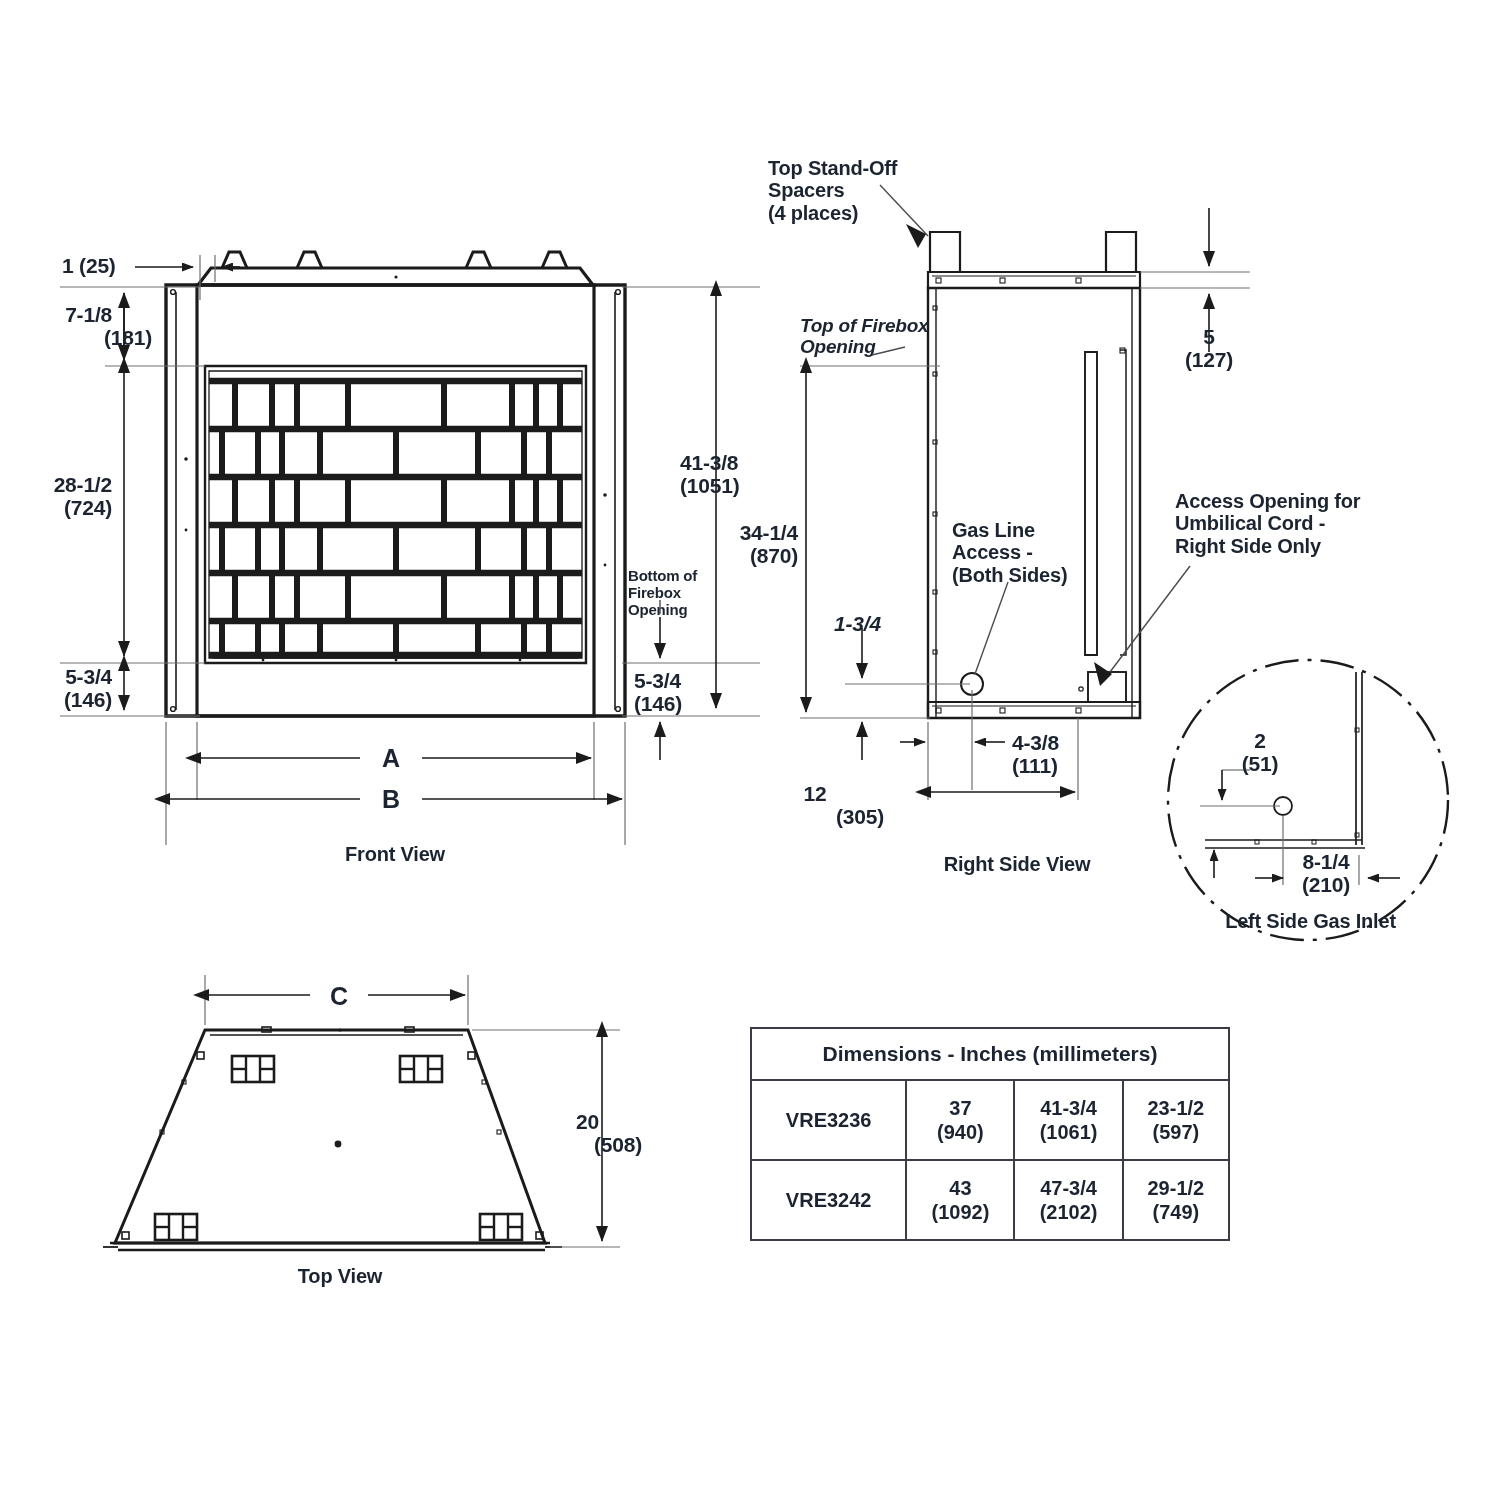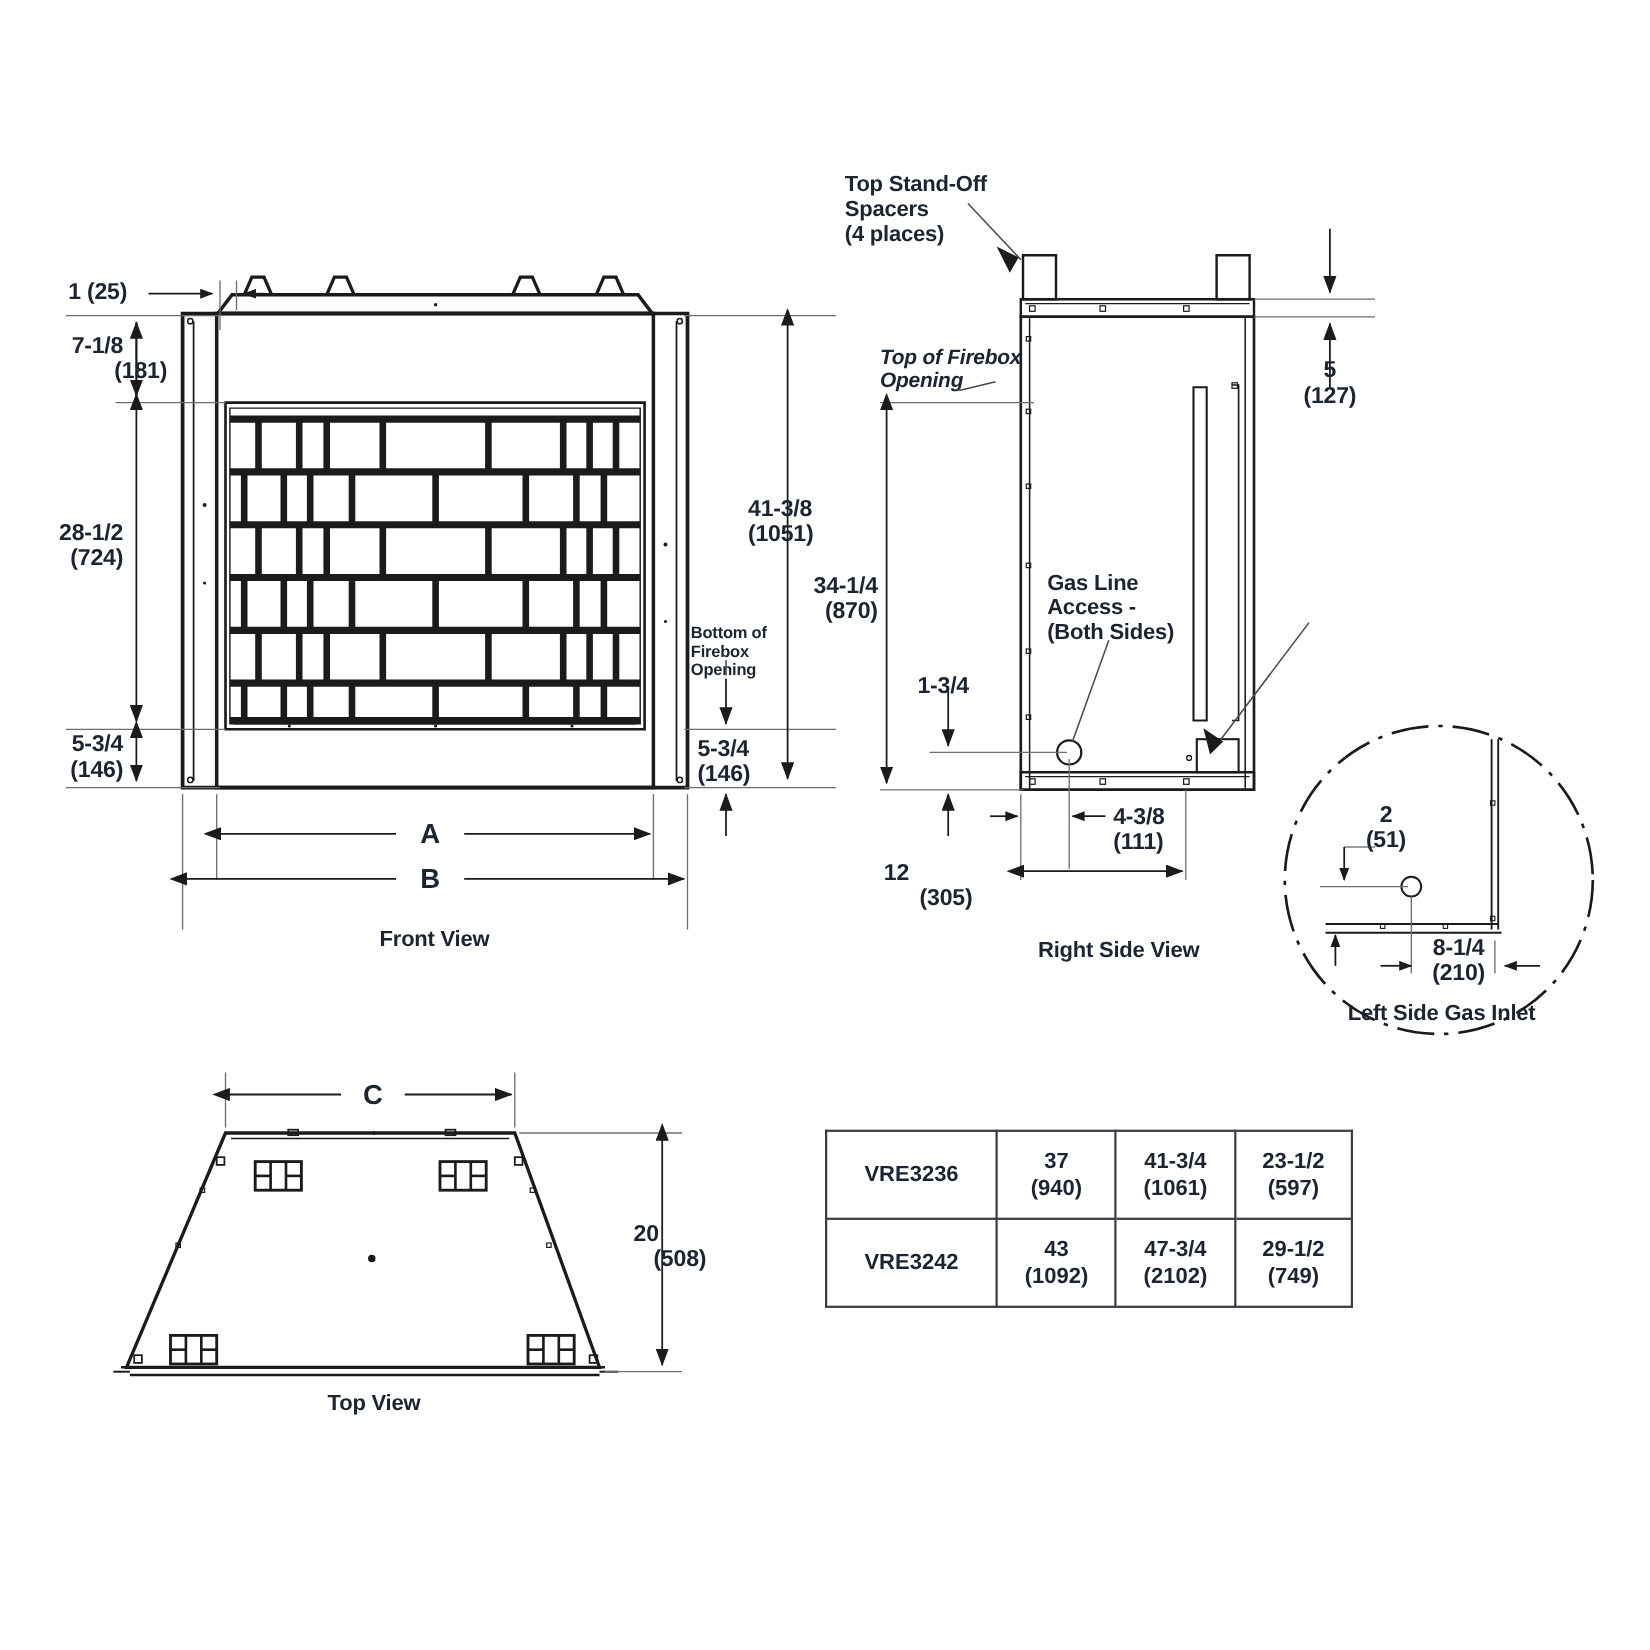--- a/index.html
+++ b/index.html
@@ -392,26 +392,29 @@
 
 <div class="lbl ital" style="left:800px;top:315px;">Top of Firebox
 Opening</div>
 
 <div class="lbl dim ctr" style="left:1172px;top:325px;width:74px;">5</div>
 <div class="lbl dim ctr" style="left:1172px;top:348px;width:74px;">(127)</div>
 
 <div class="lbl dim rt" style="left:700px;top:521px;width:98px;">34-1/4</div>
 <div class="lbl dim rt" style="left:700px;top:544px;width:98px;">(870)</div>
 
-<div class="lbl dim" style="left:834px;top:612px;">1-3/4</div>
+<div class="lbl dim" style="left:834px;top:612px;font-style:italic;">1-3/4</div>
 
 <div class="lbl note" style="left:952px;top:519px;">Gas Line
 Access -
 (Both Sides)</div>
 
+<div class="lbl note" style="left:1175px;top:490px;">Access Opening for
+Umbilical Cord -
+Right Side Only</div>
 
 <div class="lbl dim" style="left:1012px;top:731px;">4-3/8</div>
 <div class="lbl dim" style="left:1012px;top:754px;">(111)</div>
 
 <div class="lbl dim rt" style="left:768px;top:782px;width:94px;text-align:center;">12</div>
 <div class="lbl dim rt" style="left:790px;top:805px;width:94px;">(305)</div>
 
 <div class="lbl viewname ctr" style="left:912px;top:853px;width:210px;">Right Side View</div>
 
 <div class="lbl dim ctr" style="left:1228px;top:729px;width:64px;">2</div>
@@ -424,20 +427,23 @@
 
 <div class="lbl dim ctr" style="left:310px;top:982px;width:58px;font-size:25px;">C</div>
 
 <div class="lbl dim" style="left:576px;top:1110px;">20</div>
 <div class="lbl dim" style="left:576px;top:1133px;margin-left:18px;">(508)</div>
 
 <div class="lbl viewname ctr" style="left:245px;top:1265px;width:190px;">Top View</div>
 
 <table class="dtable">
   <tbody>
+        <tr>
+    <td class="thead" colspan="4">Dimensions - Inches (millimeters)</td>
+  </tr>
   <tr class="body">
     <td>VRE3236</td>
     <td>
       <span>37</span>
       <span class="mm">(940)</span>
     </td>
     <td>
       <span>41-3/4</span>
       <span class="mm">(1061)</span>
     </td>

